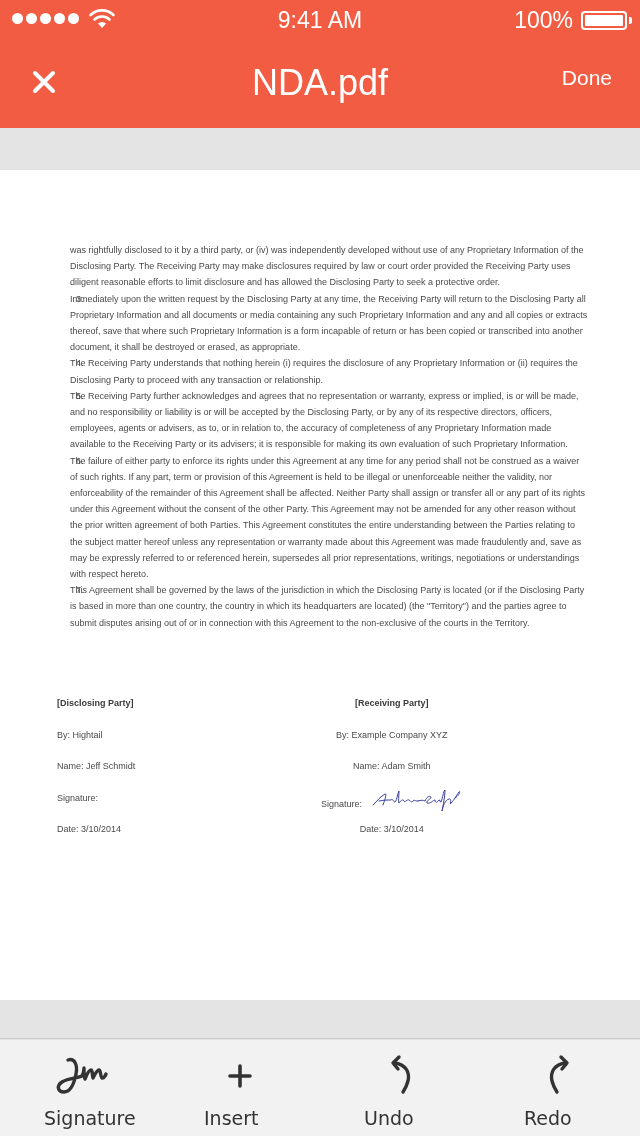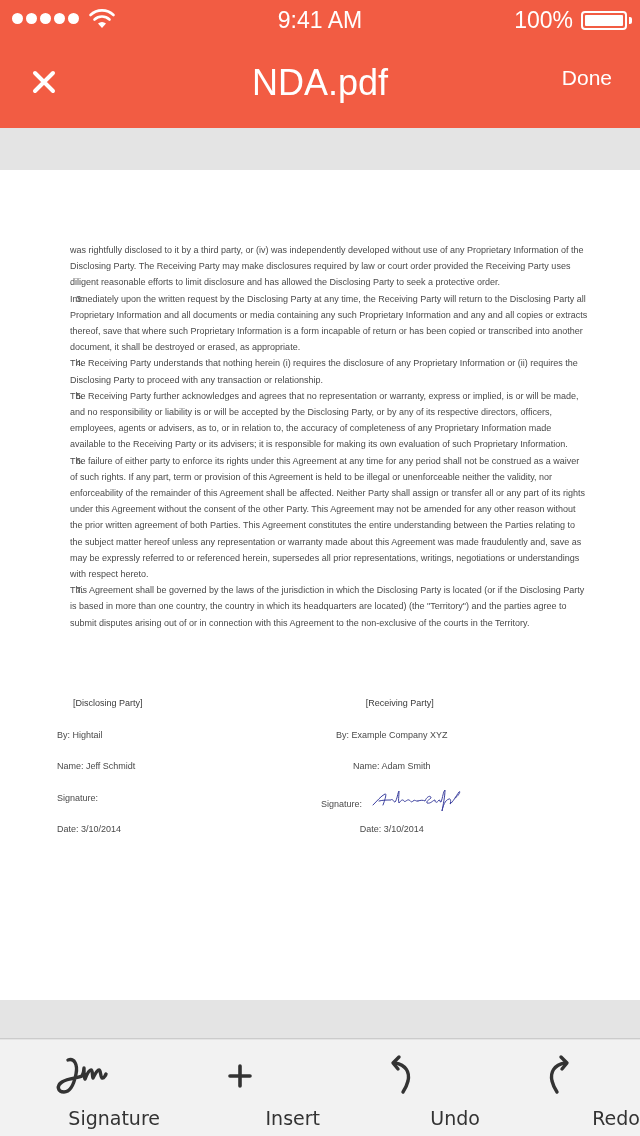--- a/index.html
+++ b/index.html
@@ -25,28 +25,28 @@
   .page { position: absolute; left: 0; top: 170px; width: 640px; height: 830px; background: #fff; }
   .doc { position: absolute; left: 0; top: 72px; width: 640px; font-size: 9px; color: #4a4a4a; line-height: 16.2px; }
   .item { position: relative; padding-left: 70px; padding-right: 52px; }
   .item .num { position: absolute; left: 76px; top: 0; }
   .item p { margin: 0; }
 
   .sig-block { position: absolute; top: 527px; font-size: 9px; color: #4a4a4a; }
   .sig-left { left: 57px; }
   .sig-right { left: 321px; text-align: center; }
   .sig-row { height: 31.5px; line-height: 12px; white-space: nowrap; }
-  .sig-row.head { font-weight: 400; color: #3a3a3a; margin-left: 16px; }
+  .sig-row.head { font-weight: 700; color: #3a3a3a; }
   .sig-mark { display: inline-block; vertical-align: middle; margin-left: 6px; position: relative; top: -4px; }
 
   .footer-gap { position: absolute; left: 0; top: 1000px; width: 640px; height: 39px; background: #e4e4e4; border-bottom: 1px solid #cbcbcb; }
   .toolbar { position: absolute; left: 0; top: 1040px; width: 640px; height: 96px; background: #f2f2f2; display: flex; }
   .tool { flex: 1; position: relative; cursor: pointer; }
   .tool .ico { position: absolute; top: 12px; left: 50%; transform: translateX(-50%); width: 64px; height: 48px; }
-  .tool .lbl { position: absolute; top: 67px; left: 0; width: 100%; text-align: right; font-family: "DejaVu Sans", sans-serif; font-size: 19px; color: #333; }
+  .tool .lbl { position: absolute; top: 67px; left: 0; width: 100%; text-align: left; font-family: "DejaVu Sans", sans-serif; font-size: 19px; color: #333; padding-left: 44px; }
 </style>
 </head>
 <body>
 
 <div class="header">
   <div class="status-bar">
     <div class="signal">
       <span></span>
         <span></span>
         <span></span>

